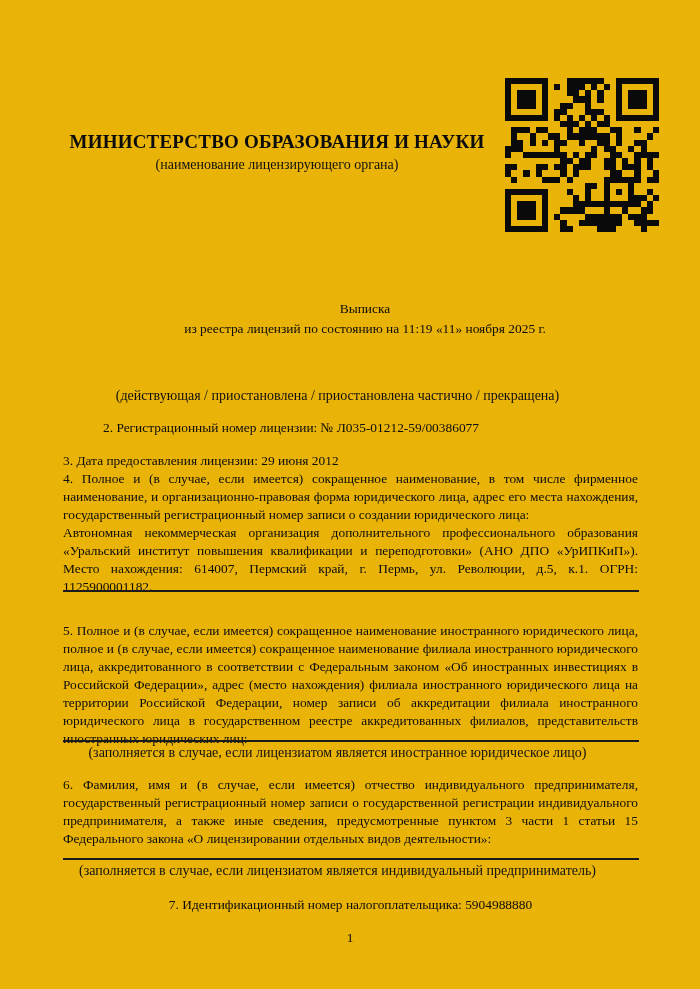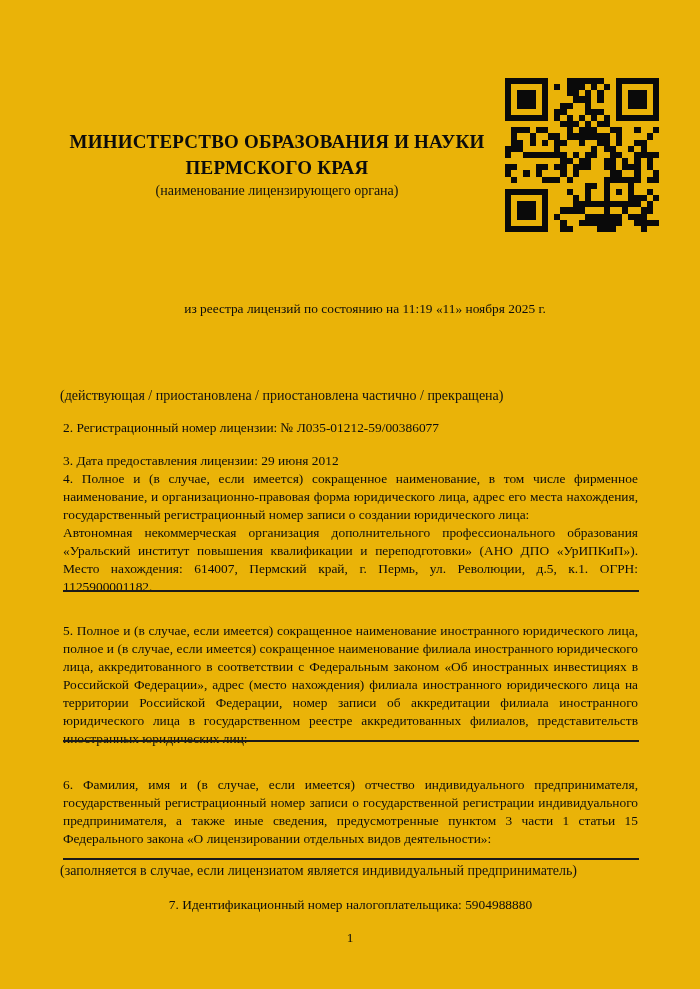--- a/index.html
+++ b/index.html
@@ -35,36 +35,35 @@
   .body-text{
     font-size:13.4px;line-height:18px;
   }
   .content{left:63px;width:575px;}
   .just{text-align:justify;}
   .rule{
     left:63px;width:576px;height:0;
     border-top:2px solid #1a1a1a;
   }
   .field-caption{
-    left:60px;width:575px;text-align:left;
+    left:66px;width:575px;text-align:center;
     padding-right:32px;box-sizing:border-box;
   }
   .page-number{
     left:0;top:929px;width:700px;text-align:center;
     font-size:13.4px;line-height:18px;
   }
 </style>
 </head>
 <body>
 
 <div class="page">
 
   <div class="abs ministry">
     <div class="line">МИНИСТЕРСТВО ОБРАЗОВАНИЯ И НАУКИ</div>
-    <div class="line">ПЕРМСКОГО КРАЯ</div>
     <div class="small-caption">(наименование лицензирующего органа)</div>
   </div>
 
   <div class="abs qr">
     <svg id="qr-svg" viewBox="0 0 25 25" shape-rendering="crispEdges" aria-hidden="true">
         <rect x="0" y="0" width="1" height="1" fill="#0a0a0a"></rect>
         <rect x="1" y="0" width="1" height="1" fill="#0a0a0a"></rect>
         <rect x="2" y="0" width="1" height="1" fill="#0a0a0a"></rect>
         <rect x="3" y="0" width="1" height="1" fill="#0a0a0a"></rect>
         <rect x="4" y="0" width="1" height="1" fill="#0a0a0a"></rect>
@@ -373,37 +372,39 @@
         <rect x="9" y="24" width="1" height="1" fill="#0a0a0a"></rect>
         <rect x="10" y="24" width="1" height="1" fill="#0a0a0a"></rect>
         <rect x="15" y="24" width="1" height="1" fill="#0a0a0a"></rect>
         <rect x="16" y="24" width="1" height="1" fill="#0a0a0a"></rect>
         <rect x="17" y="24" width="1" height="1" fill="#0a0a0a"></rect>
         <rect x="22" y="24" width="1" height="1" fill="#0a0a0a"></rect>
       </svg>
   </div>
 
   <div class="abs extract">
+    <div>Выписка</div>
     <div>из реестра лицензий по состоянию на 11:19 «11» ноября 2025 г.</div>
   </div>
 
   <div class="abs field-caption small-caption" style="top:389px;">(действующая / приостановлена / приостановлена частично / прекращена)</div>
 
-  <div class="abs content body-text" style="top:419px;">2. Регистрационный номер лицензии: № Л035-01212-59/00386077</div>
+  <div class="abs content body-text" style="top:419px;margin-left:40px;">2. Регистрационный номер лицензии: № Л035-01212-59/00386077</div>
 
   <div class="abs content body-text" style="top:452px;">3. Дата предоставления лицензии: 29 июня 2012</div>
 
   <div class="abs content body-text just" style="top:470px;">
     <span>4. Полное и (в случае, если имеется) сокращенное наименование, в том числе фирменное наименование, и организационно-правовая форма юридического лица, адрес его места нахождения, государственный регистрационный номер записи о создании юридического лица:</span>
     <div class="just">Автономная некоммерческая организация дополнительного профессионального образования «Уральский институт повышения квалификации и переподготовки» (АНО ДПО «УрИПКиП»). Место нахождения: 614007, Пермский край, г. Пермь, ул. Революции, д.5, к.1. ОГРН: 1125900001182.</div>
   </div>
   <div class="abs rule" style="top:590px;"></div>
 
   <div class="abs content body-text just" style="top:622px;">5. Полное и (в случае, если имеется) сокращенное наименование иностранного юридического лица, полное и (в случае, если имеется) сокращенное наименование филиала иностранного юридического лица, аккредитованного в соответствии с Федеральным законом «Об иностранных инвестициях в Российской Федерации», адрес (место нахождения) филиала иностранного юридического лица на территории Российской Федерации, номер записи об аккредитации филиала иностранного юридического лица в государственном реестре аккредитованных филиалов, представительств иностранных юридических лиц:</div>
   <div class="abs rule" style="top:740px;"></div>
+  <div class="abs field-caption small-caption" style="top:746px;">(заполняется в случае, если лицензиатом является иностранное юридическое лицо)</div>
 
   <div class="abs content body-text just" style="top:776px;">6. Фамилия, имя и (в случае, если имеется) отчество индивидуального предпринимателя, государственный регистрационный номер записи о государственной регистрации индивидуального предпринимателя, а также иные сведения, предусмотренные пунктом 3 части 1 статьи 15 Федерального закона «О лицензировании отдельных видов деятельности»:</div>
   <div class="abs rule" style="top:858px;"></div>
   <div class="abs field-caption small-caption" style="top:864px;">(заполняется в случае, если лицензиатом является индивидуальный предприниматель)</div>
 
   <div class="abs content body-text" style="top:896px;text-align:center;">7. Идентификационный номер налогоплательщика: 5904988880</div>
 
   <div class="abs page-number">1</div>
 
 </div>

